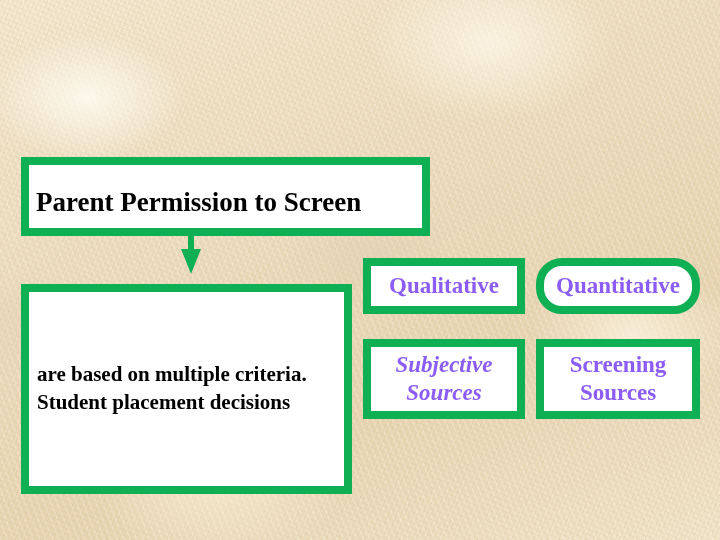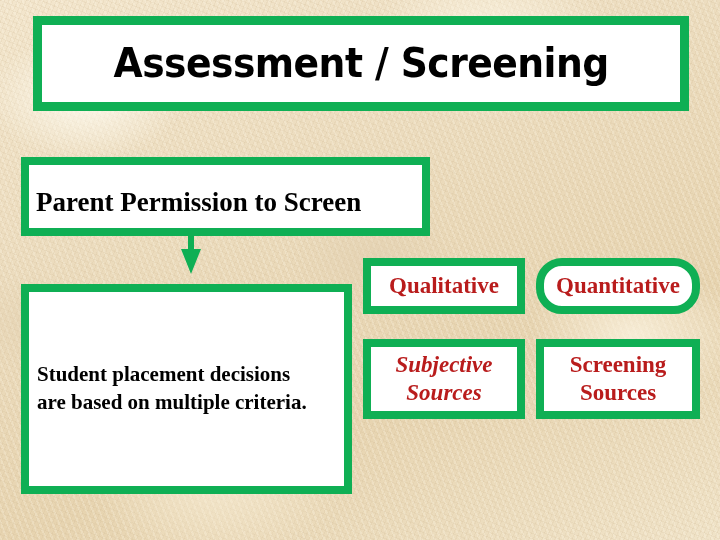--- a/index.html
+++ b/index.html
@@ -105,54 +105,51 @@
   }
 
   
   .rbox {
     justify-content: center;
     text-align: center;
   }
   .rbox span {
     font-family: "Liberation Serif", serif;
     font-weight: bold;
-    color: #b91c1c;
+    color: #8b5cf6;
     width: 100%;
   }
 
   #qualitative-box  { left: 363px; top: 258px; width: 162px; height: 56px; }
   #quantitative-box { left: 536px; top: 258px; width: 164px; height: 56px; border-radius: 26px; }
   #qualitative-box span, #quantitative-box span { font-size: 23px; line-height: 1.05; }
 
   #subjective-box { left: 363px; top: 339px; width: 162px; height: 80px; font-style: italic; }
   #objective-box  { left: 536px; top: 339px; width: 164px; height: 80px; }
   #subjective-box span, #objective-box span { font-size: 23px; line-height: 1.22; }
 </style>
 </head>
 <body>
 
 <div id="slide">
 
-  <div class="gbox" id="title-box">
-    <span id="title-text">Assessment / Screening</span>
-  </div>
 
   <div class="gbox" id="permission-box">
     <span id="permission-text">Parent Permission to Screen</span>
   </div>
 
   <svg id="down-arrow" viewBox="0 0 20 40" aria-hidden="true">
     <rect x="7" y="0" width="6" height="20" fill="#0faf54"></rect>
     <polygon points="0,15 20,15 10,40" fill="#0faf54"></polygon>
   </svg>
 
   <div class="gbox" id="criteria-box">
     <div id="criteria-text">
+      <div>are based on multiple criteria.</div>
       <div>Student placement decisions</div>
-      <div>are based on multiple criteria.</div>
     </div>
   </div>
 
   <div class="gbox rbox" id="qualitative-box">
     <span>Qualitative</span>
   </div>
   <div class="gbox rbox" id="quantitative-box">
     <span>Quantitative</span>
   </div>
 

